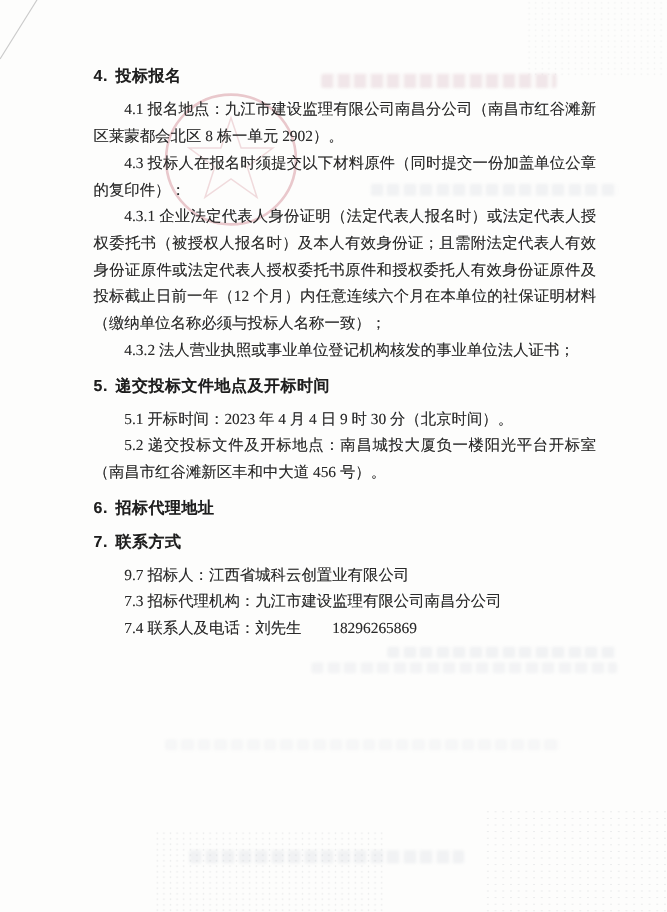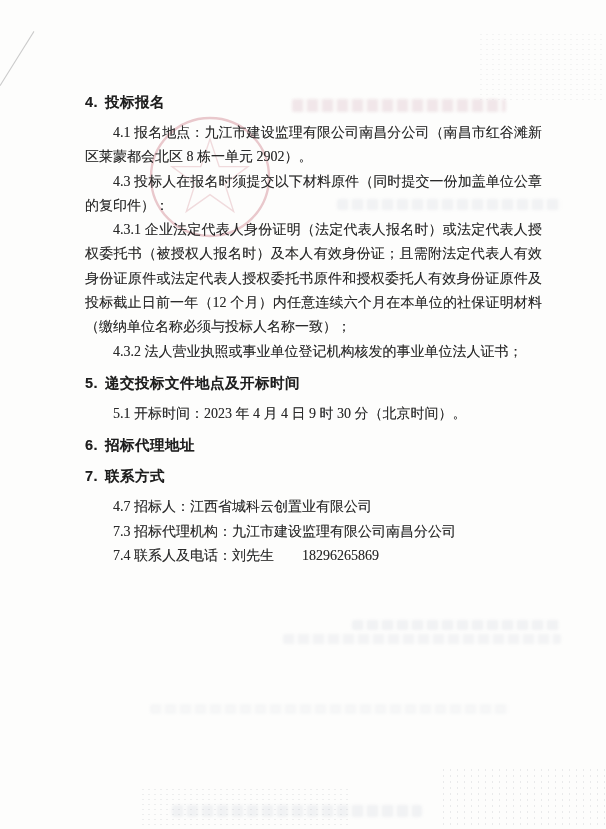--- a/index.html
+++ b/index.html
@@ -7,21 +7,20 @@
     width: 606px; height: 829px;
     background: #fdfdfc;
     position: relative;
     overflow: hidden;
     font-family: "Liberation Serif", "DejaVu Serif", serif;
     color: #2a2a2a;
   }
   .page {
     position: absolute; inset: 0;
     background: #fdfdfc;
-    margin-top: 32px;
   }
   
   .doc {
     position: absolute;
     left: 85px; top: 58px;
     width: 457px;
     font-size: 14px;
     line-height: 24.3px;
     text-align: justify;
     text-shadow: 0 0 0.4px rgba(20,20,20,.4);
@@ -121,20 +120,21 @@
   <div class="corner-line"></div>
 
   <div class="doc">
       <h2 class="sec"><span class="secnum">4.</span><span>投标报名</span></h2>
       <p class="para"><span>4.1 报名地点：九江市建设监理有限公司南昌分公司（南昌市红谷滩新区莱蒙都会北区 8 栋一单元 2902）。</span></p>
       <p class="para"><span>4.3 投标人在报名时须提交以下材料原件（同时提交一份加盖单位公章的复印件）：</span></p>
       <p class="para"><span>4.3.1 企业法定代表人身份证明（法定代表人报名时）或法定代表人授权委托书（被授权人报名时）及本人有效身份证；且需附法定代表人有效身份证原件或法定代表人授权委托书原件和授权委托人有效身份证原件及投标截止日前一年（12 个月）内任意连续六个月在本单位的社保证明材料（缴纳单位名称必须与投标人名称一致）；</span></p>
       <p class="para"><span>4.3.2 法人营业执照或事业单位登记机构核发的事业单位法人证书；</span></p>
       <h2 class="sec"><span class="secnum">5.</span><span>递交投标文件地点及开标时间</span></h2>
       <p class="para"><span>5.1 开标时间：</span><span class="u">2023</span><span> 年</span><span class="u"> 4 </span><span>月</span><span class="u"> 4 </span><span>日 </span><span class="u">9</span><span> 时 </span><span class="u">30</span><span> 分（北京时间）。</span></p>
+      <p class="para"><span>5.2 递交投标文件及开标地点：南昌城投大厦负一楼阳光平台开标室（南昌市红谷滩新区丰和中大道 456 号）。</span></p>
       <h2 class="sec"><span class="secnum">6.</span><span>招标代理地址</span></h2>
       <h2 class="sec"><span class="secnum">7.</span><span>联系方式</span></h2>
-      <p class="para"><span>4.7 招标人：江西省城科云创置业有限公司</span></p>
+      <p class="para"><span>9.7 招标人：江西省城科云创置业有限公司</span></p>
       <p class="para"><span>7.3 招标代理机构：九江市建设监理有限公司南昌分公司</span></p>
       <p class="para"><span>7.4 联系人及电话：刘先生　　18296265869</span></p>
     </div>
 
 </div>
 
 </body></html>

